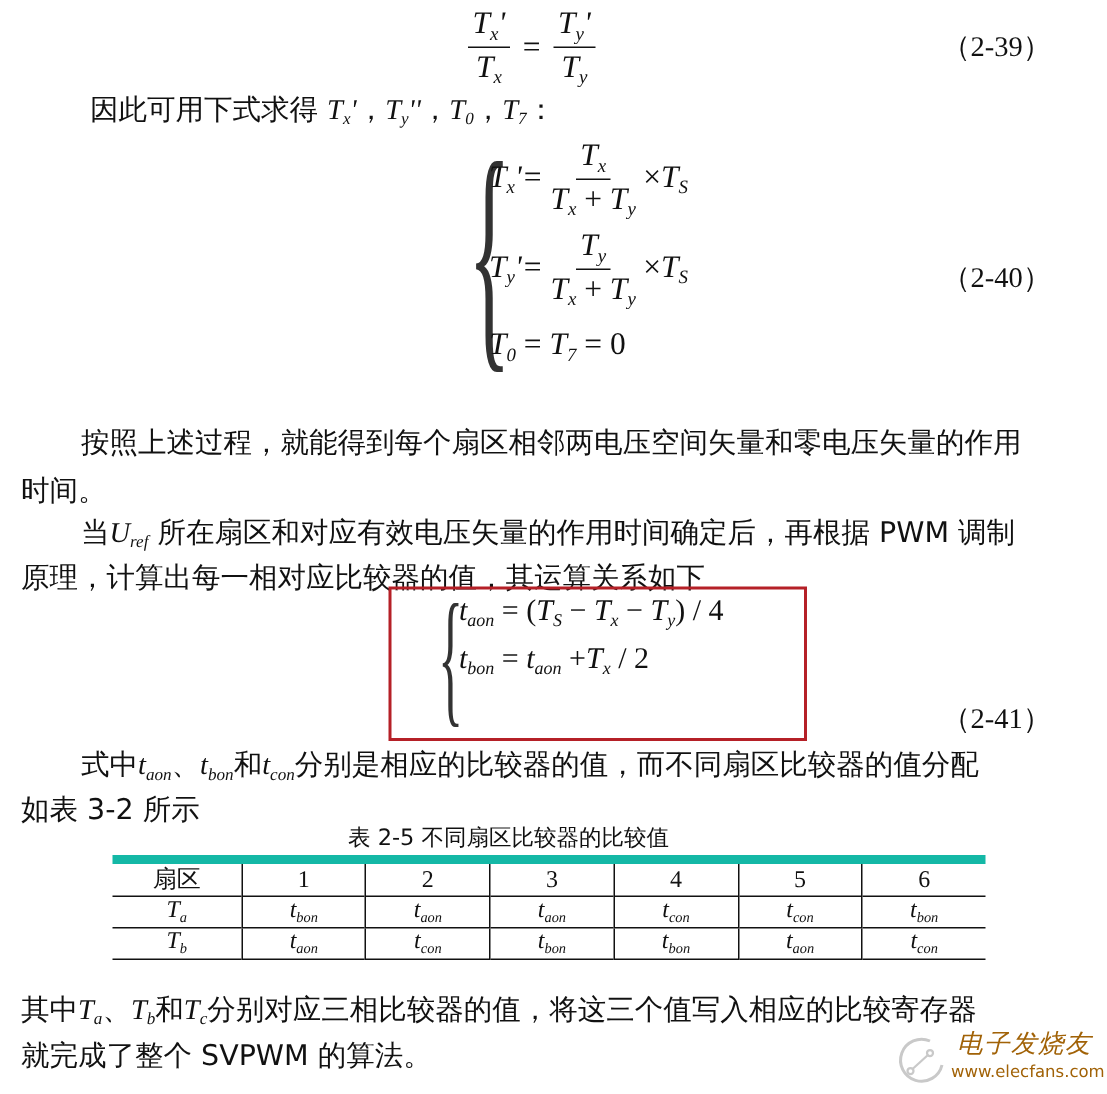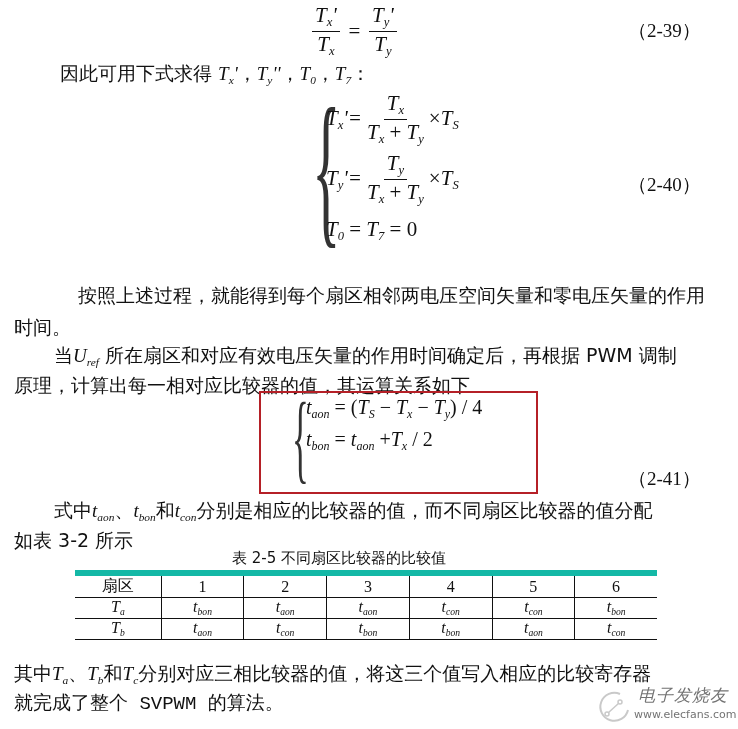--- a/index.html
+++ b/index.html
@@ -16,21 +16,21 @@
   .eqnum { font-family:"Liberation Serif",serif; font-size:19px;text-align:right; }
   .para { font-size:19px; line-height:30px; }
   .brace { font-family:"Liberation Serif",serif; font-weight:100; color:#333; }
   table.cmp { border-collapse:collapse; font-family:"Liberation Serif",serif; font-size:16px; }
   table.cmp td { border-left:1px solid #111; text-align:center; height:20px; padding:0; }
   table.cmp td:first-child { border-left:none; }
   table.cmp tr { border-bottom:1px solid #111; }
   table.cmp tr.hd { border-top:6px solid #14b8a6; }
   table.cmp tr.last { border-bottom:3px solid #111; }
   .redbox { border:2px solid #b52027; }
-  .wm { color:#737373; }
+  .wm { color:#a16207; }
 </style>
 </head>
 <body>
 
 <div class="abs" style="left:310px;top:4px;font-size:21px;">
   <span class="frac m">
     <span class="num">T<span class="sub">x</span>'</span>
     <span class="den">T<span class="sub">x</span></span>
   </span>
   <span class="r" style="vertical-align:middle;">=</span>
@@ -58,21 +58,21 @@
         <span class="num">T<span class="sub">y</span></span>
         <span class="den">T<span class="sub">x</span> <span class="r">+</span> T<span class="sub">y</span></span>
       </span><span class="r">×</span>T<span class="sub">S</span>
   </div>
   <div class="abs m" style="left:14px;top:125px;">
     T<span class="sub r">0</span> <span class="r">=</span> T<span class="sub r">7</span> <span class="r">= 0</span>
   </div>
 </div>
 <div class="abs eqnum" style="left:628px;top:172px;">（2-40）</div>
 
-<div class="abs para cn" style="left:54px;top:280px;margin-left:24px;">按照上述过程，就能得到每个扇区相邻两电压空间矢量和零电压矢量的作用</div>
+<div class="abs para cn" style="left:54px;top:280px;">按照上述过程，就能得到每个扇区相邻两电压空间矢量和零电压矢量的作用</div>
 <div class="abs para cn" style="left:14px;top:312px;">时间。</div>
 
 <div class="abs para" style="left:54px;top:340px;">
   <span class="cn">当</span><span class="m">U<span class="sub">ref</span></span>
   <span class="cn">所在扇区和对应有效电压矢量的作用时间确定后，再根据 PWM 调制</span>
 </div>
 <div class="abs para cn" style="left:14px;top:370px;">原理，计算出每一相对应比较器的值，其运算关系如下</div>
 
 <div class="abs redbox" style="left:259px;top:391px;width:275px;height:99px;"></div>
 <div class="abs" style="left:292px;top:394px;width:240px;height:96px;font-size:20px;">
@@ -117,21 +117,21 @@
     <td class="m">t<span class="sub">bon</span></td>
     <td class="m">t<span class="sub">aon</span></td>
     <td class="m">t<span class="sub">con</span></td>
   </tr>
 </tbody>
   </table>
 
 <div class="abs para" style="left:14px;top:658px;">
   <span class="cn">其中</span><span class="m">T<span class="sub">a</span></span><span class="cn">、</span><span class="m">T<span class="sub">b</span></span><span class="cn">和</span><span class="m">T<span class="sub">c</span></span><span class="cn">分别对应三相比较器的值，将这三个值写入相应的比较寄存器</span>
 </div>
-<div class="abs para cn" style="left:14px;top:689px;font-family:Liberation Mono, monospace;">就完成了整个 SVPWM 的算法。</div>
+<div class="abs para cn" style="left:14px;top:689px;">就完成了整个 SVPWM 的算法。</div>
 
 <div class="abs wm" style="left:598px;top:684px;width:140px;height:44px;">
   <svg width="34" height="34" viewBox="0 0 34 34" style="position:absolute;left:0;top:6px;">
     <path d="M22 4 A14 14 0 1 0 30 20" fill="none" stroke="#c9c9c9" stroke-width="2"></path>
     <circle cx="9" cy="24" r="2" fill="none" stroke="#c9c9c9" stroke-width="1.5"></circle>
     <circle cx="22" cy="12" r="2" fill="none" stroke="#c9c9c9" stroke-width="1.5"></circle>
     <line x1="10" y1="23" x2="21" y2="13" stroke="#c9c9c9" stroke-width="1.5"></line>
   </svg>
   <div class="abs cn" style="left:40px;top:0;font-size:17px;font-style:italic;letter-spacing:1px;">电子发烧友</div>
   <div class="abs cn" style="left:36px;top:24px;font-size:11px;">www.elecfans.com</div>

